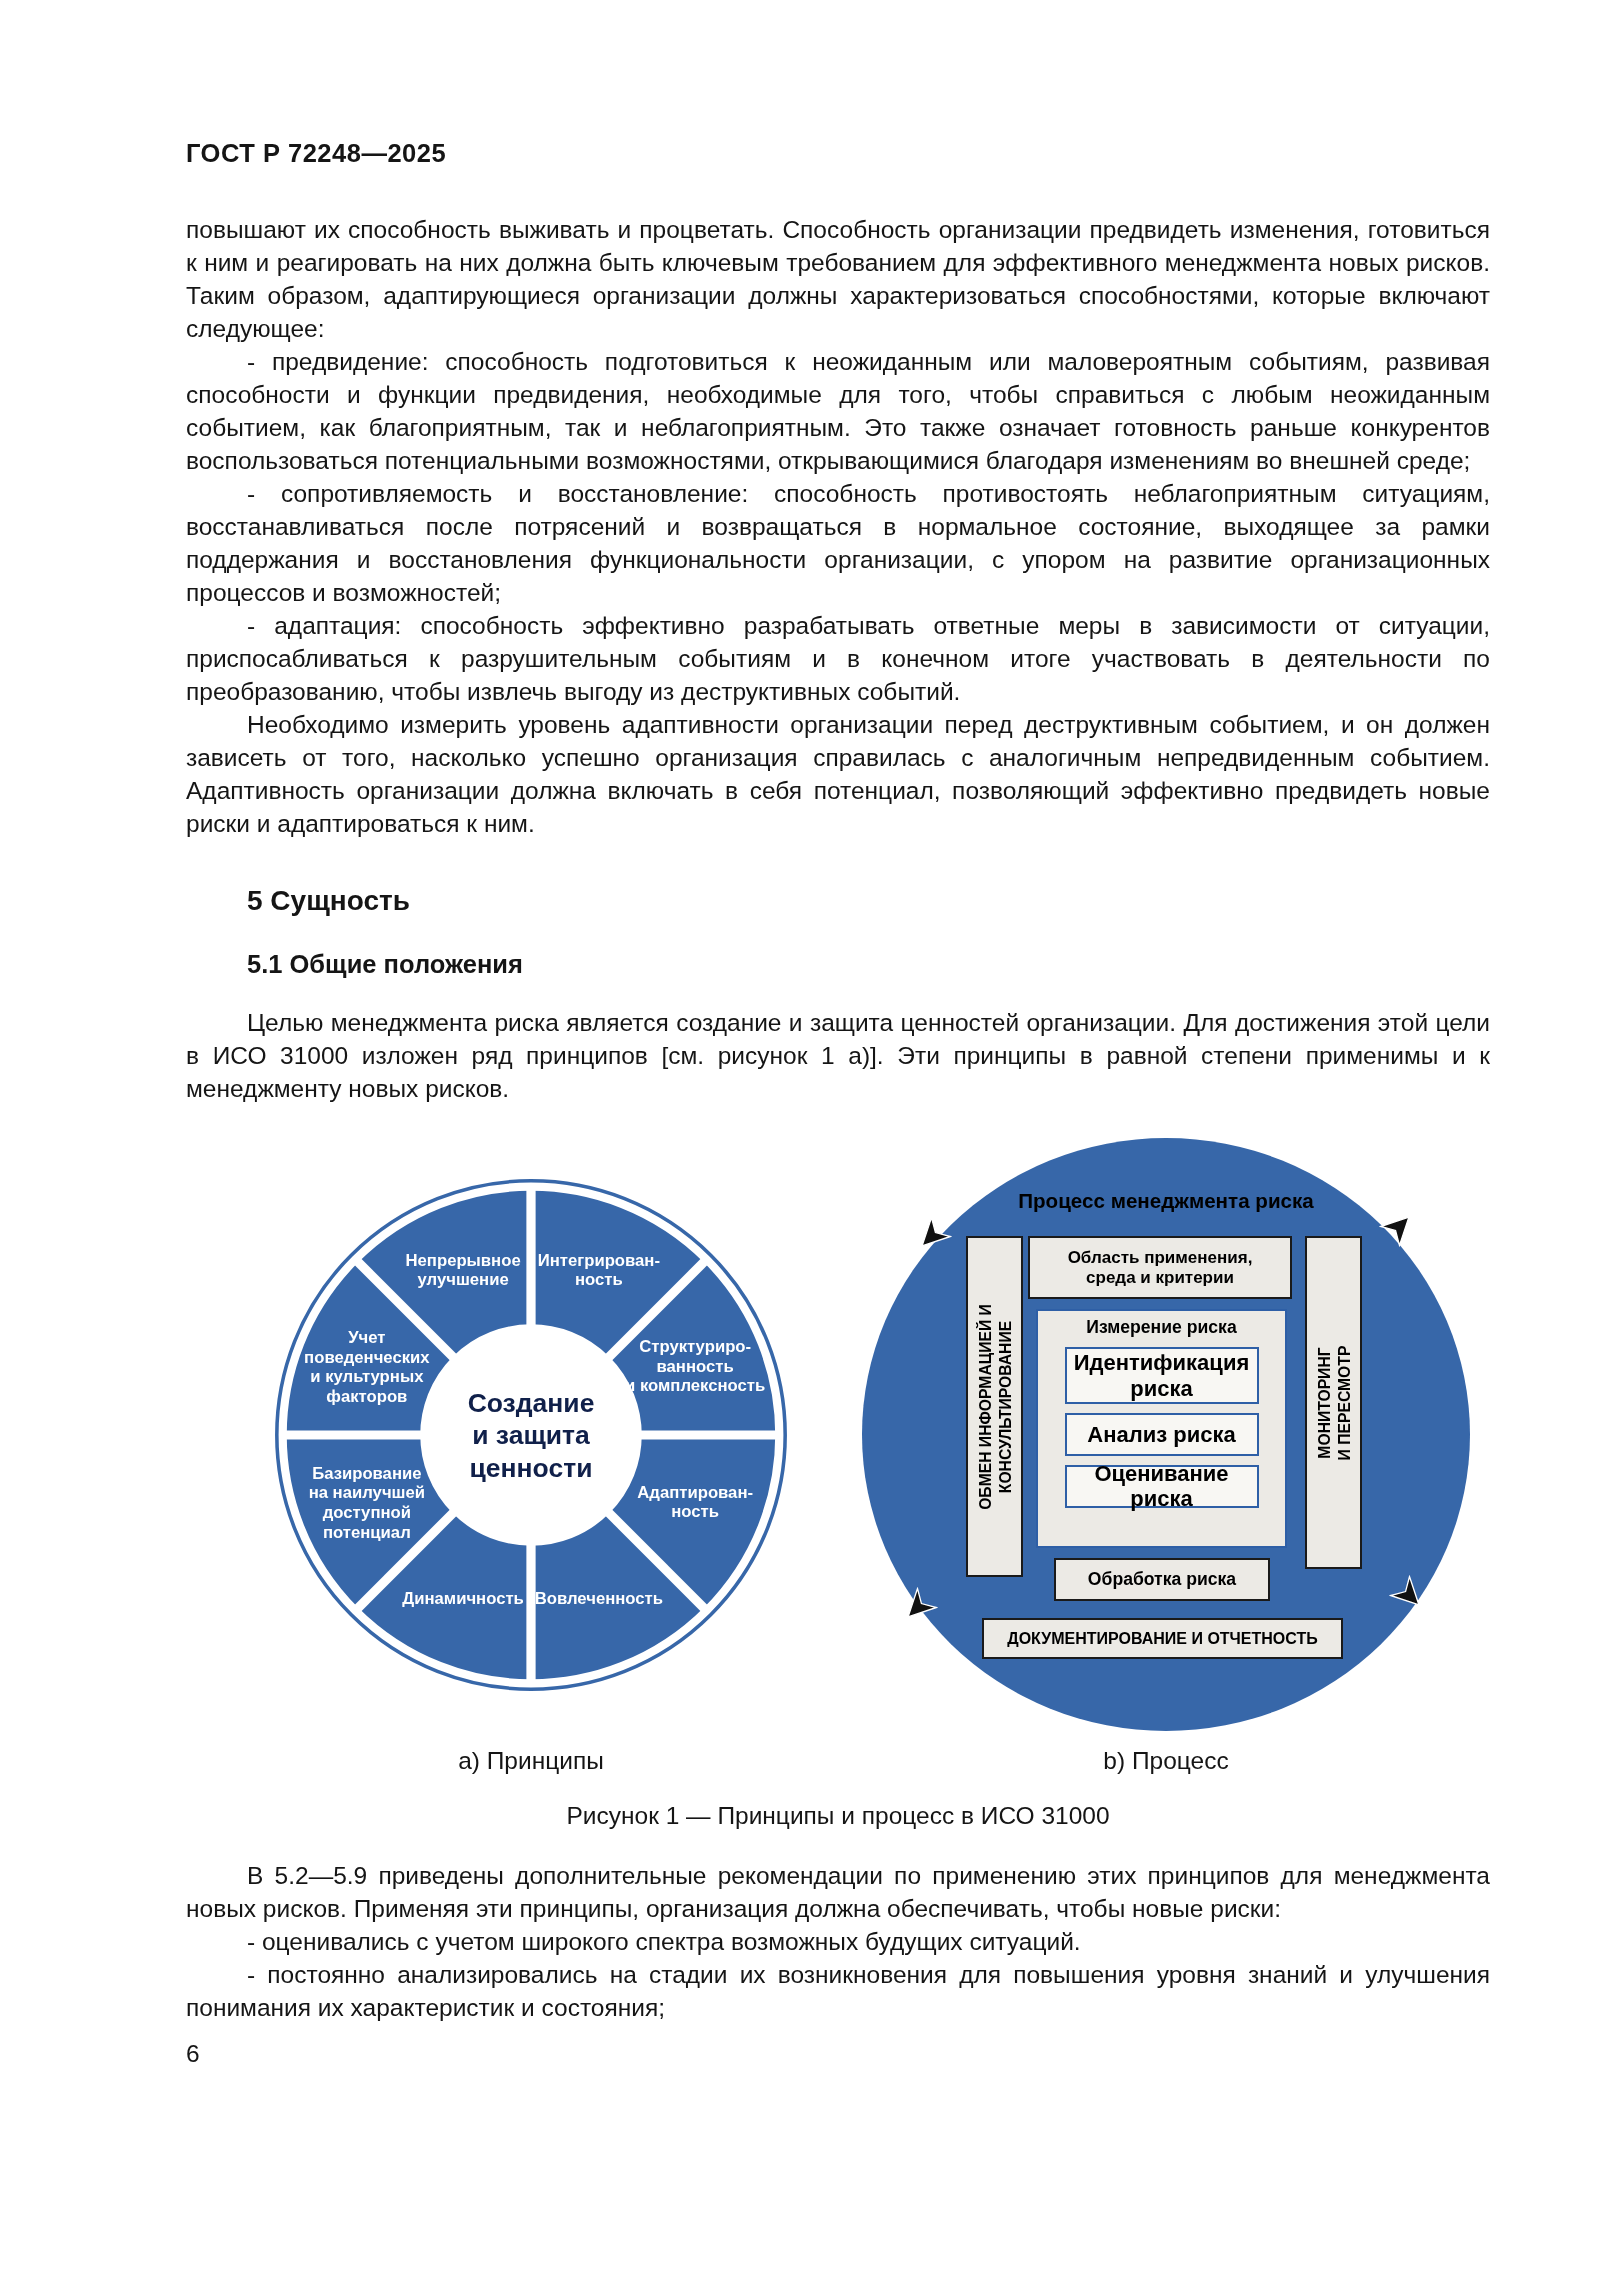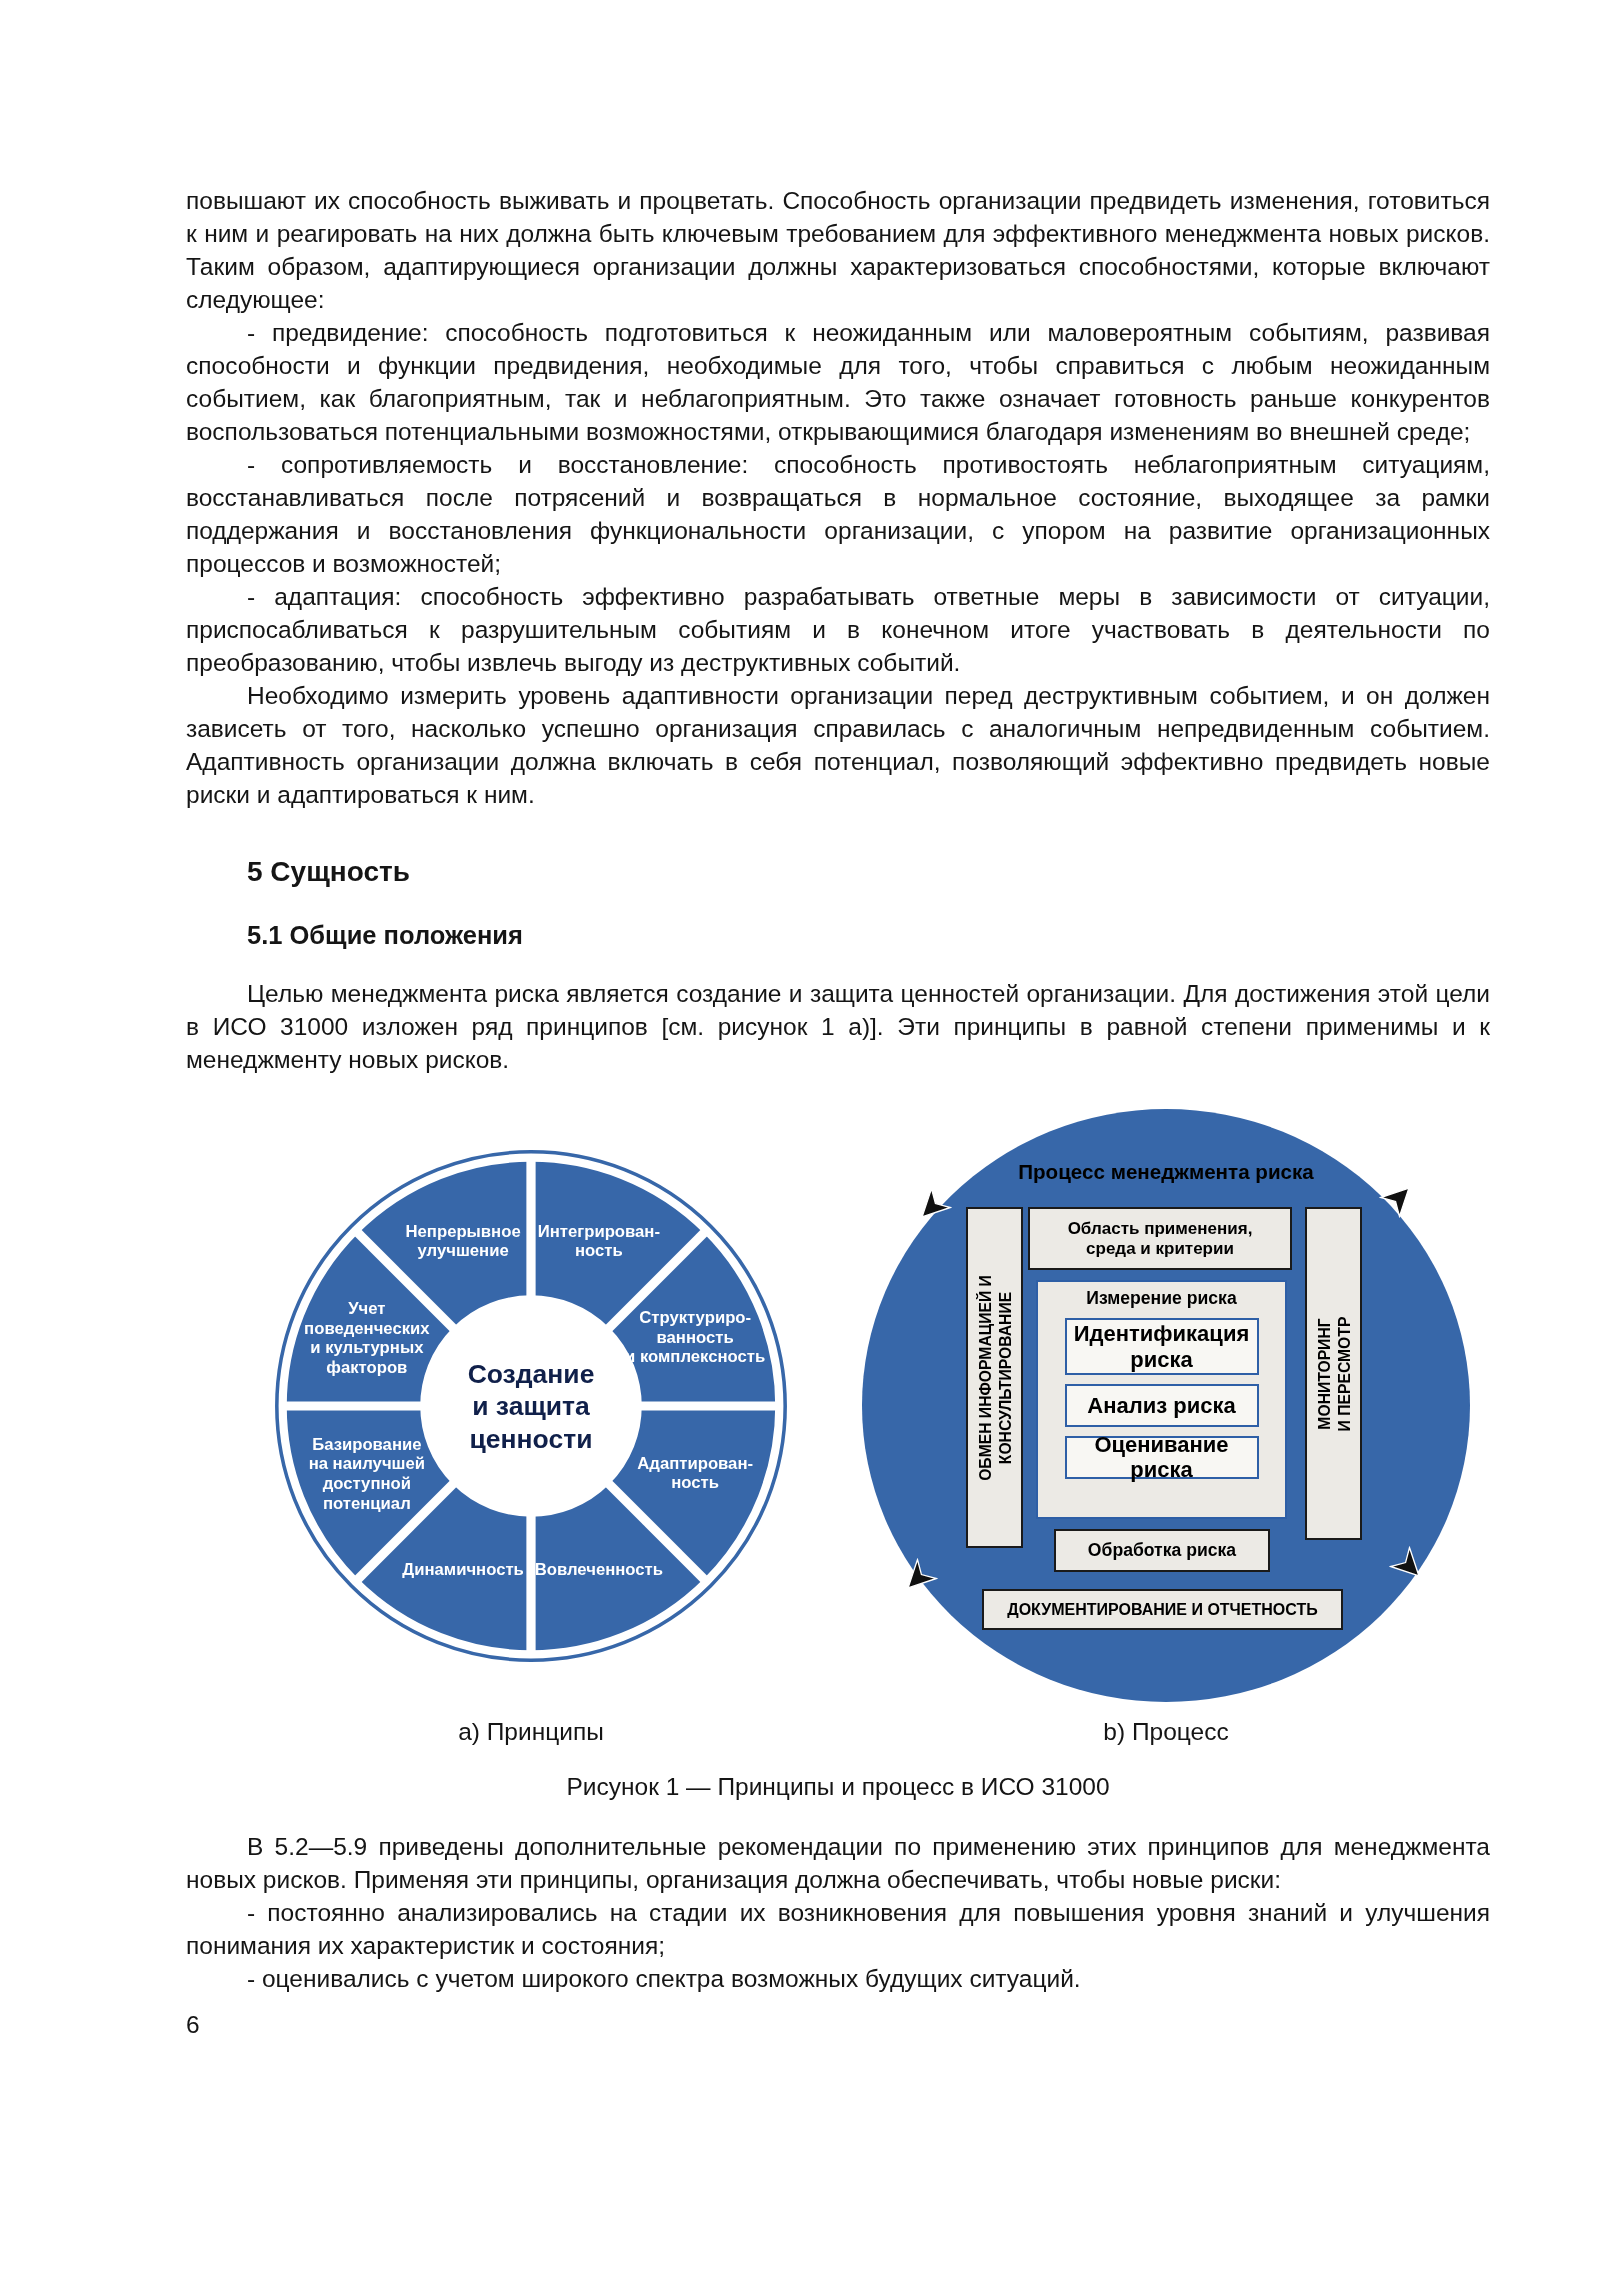--- a/index.html
+++ b/index.html
@@ -108,20 +108,21 @@
   .cap-b { flex:none; width:608px; margin-left:47px; text-align:center; font-size:24.5px; }
   .fig-caption { text-align:center; margin-top:27.4px; font-size:24.5px; }
 
   .page-num { margin-top:15.7px; font-size:24.5px; }
 </style>
 </head>
 <body>
 
 <div class="page">
 
+  <div class="doc-header">ГОСТ Р 72248—2025</div>
 
   <div class="body-block">
     <p class="no-indent">повышают их способность выживать и процветать. Способность организации предвидеть изменения, готовиться к ним и реагировать на них должна быть ключевым требованием для эффективного менеджмента новых рисков. Таким образом, адаптирующиеся организации должны характеризоваться способностями, которые включают следующее:</p>
     <p>- предвидение: способность подготовиться к неожиданным или маловероятным событиям, развивая способности и функции предвидения, необходимые для того, чтобы справиться с любым неожиданным событием, как благоприятным, так и неблагоприятным. Это также означает готовность раньше конкурентов воспользоваться потенциальными возможностями, открывающимися благодаря изменениям во внешней среде;</p>
     <p>- сопротивляемость и восстановление: способность противостоять неблагоприятным ситуациям, восстанавливаться после потрясений и возвращаться в нормальное состояние, выходящее за рамки поддержания и восстановления функциональности организации, с упором на развитие организационных процессов и возможностей;</p>
     <p>- адаптация: способность эффективно разрабатывать ответные меры в зависимости от ситуации, приспосабливаться к разрушительным событиям и в конечном итоге участвовать в деятельности по преобразованию, чтобы извлечь выгоду из деструктивных событий.</p>
     <p>Необходимо измерить уровень адаптивности организации перед деструктивным событием, и он должен зависеть от того, насколько успешно организация справилась с аналогичным непредвиденным событием. Адаптивность организации должна включать в себя потенциал, позволяющий эффективно предвидеть новые риски и адаптироваться к ним.</p>
   </div>
 
   <h2 class="section-heading">5 Сущность</h2>
@@ -213,20 +214,20 @@
   </div>
 
   <div class="captions-row">
     <div class="cap-a">а) Принципы</div>
     <div class="cap-b">b) Процесс</div>
   </div>
   <div class="fig-caption">Рисунок 1 — Принципы и процесс в ИСО 31000</div>
 
   <div class="body-block bottom-block">
     <p>В 5.2—5.9 приведены дополнительные рекомендации по применению этих принципов для менеджмента новых рисков. Применяя эти принципы, организация должна обеспечивать, чтобы новые риски:</p>
+    <p>- оценивались с учетом широкого спектра возможных будущих ситуаций.</p>
     <p>- постоянно анализировались на стадии их возникновения для повышения уровня знаний и улучшения понимания их характеристик и состояния;</p>
-    <p>- оценивались с учетом широкого спектра возможных будущих ситуаций.</p>
   </div>
 
   <div class="page-num">6</div>
 
 </div>
 
 
 </body></html>

